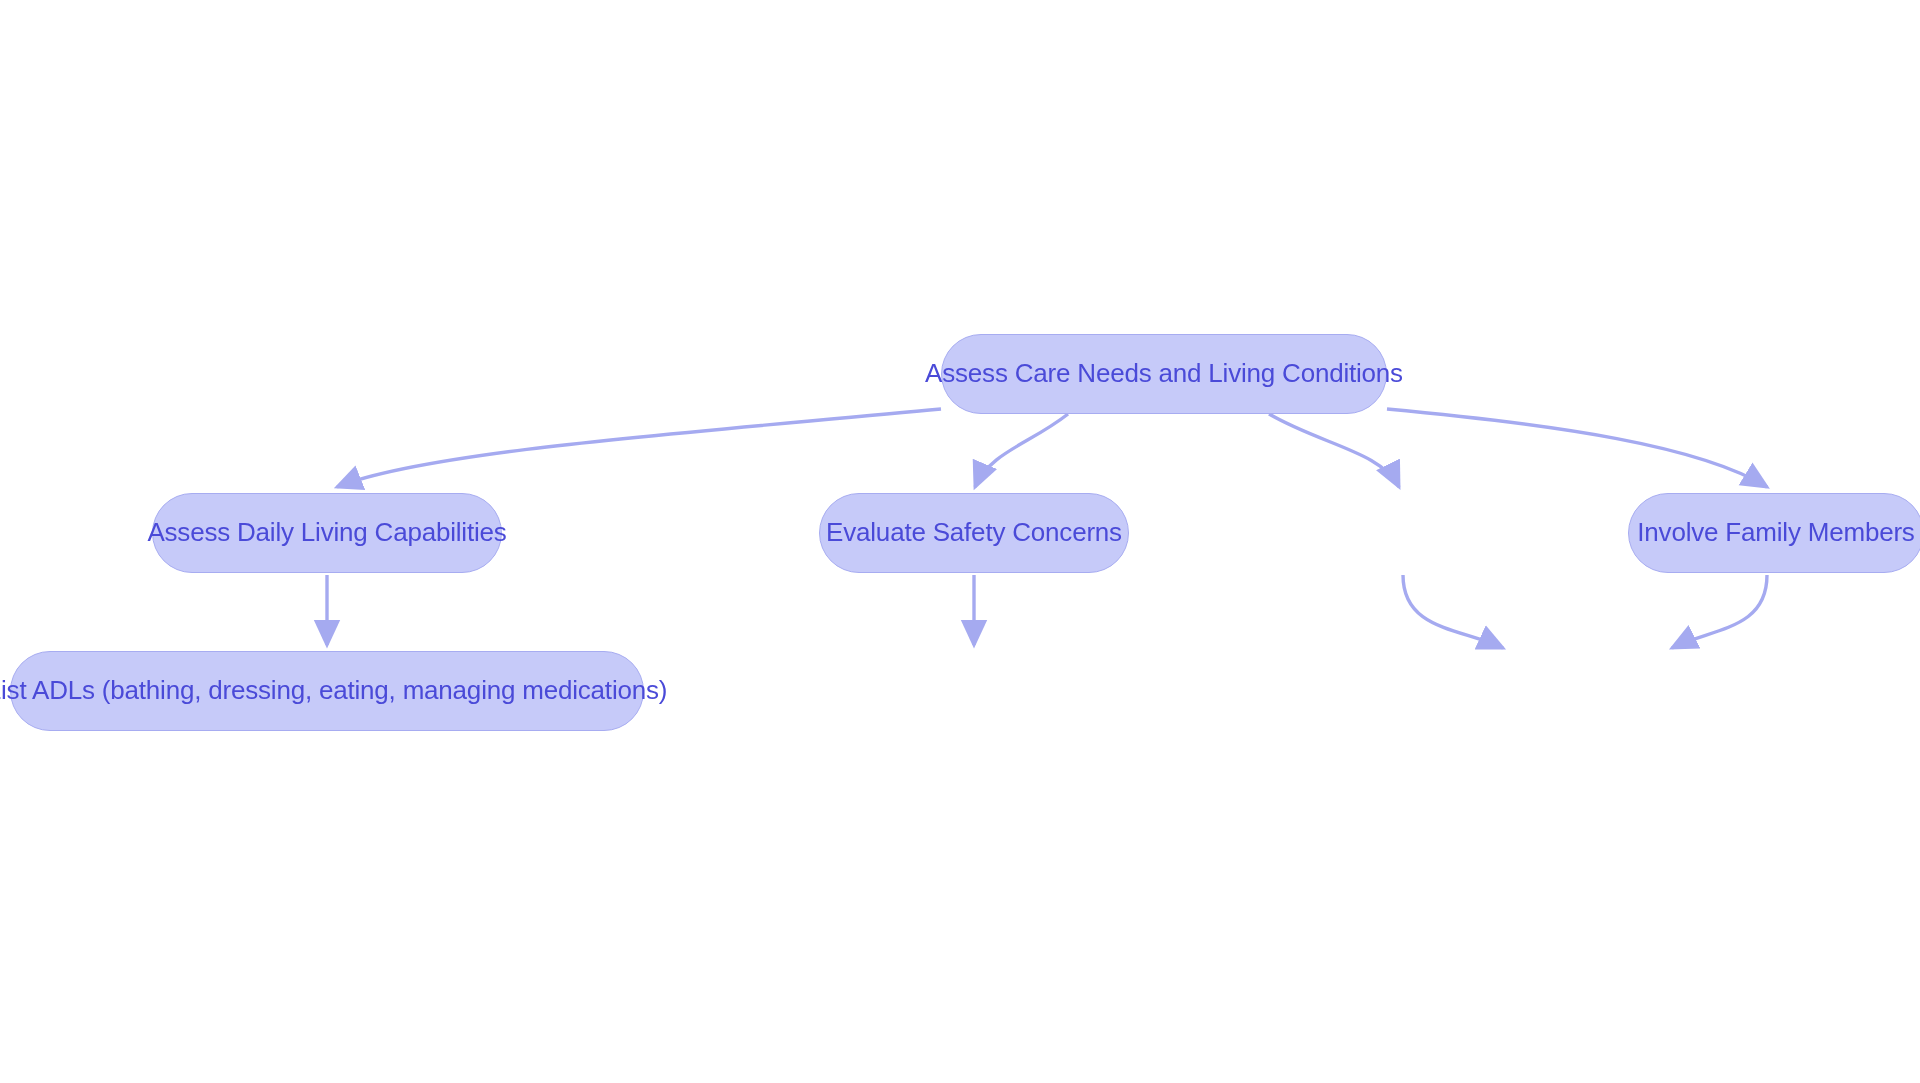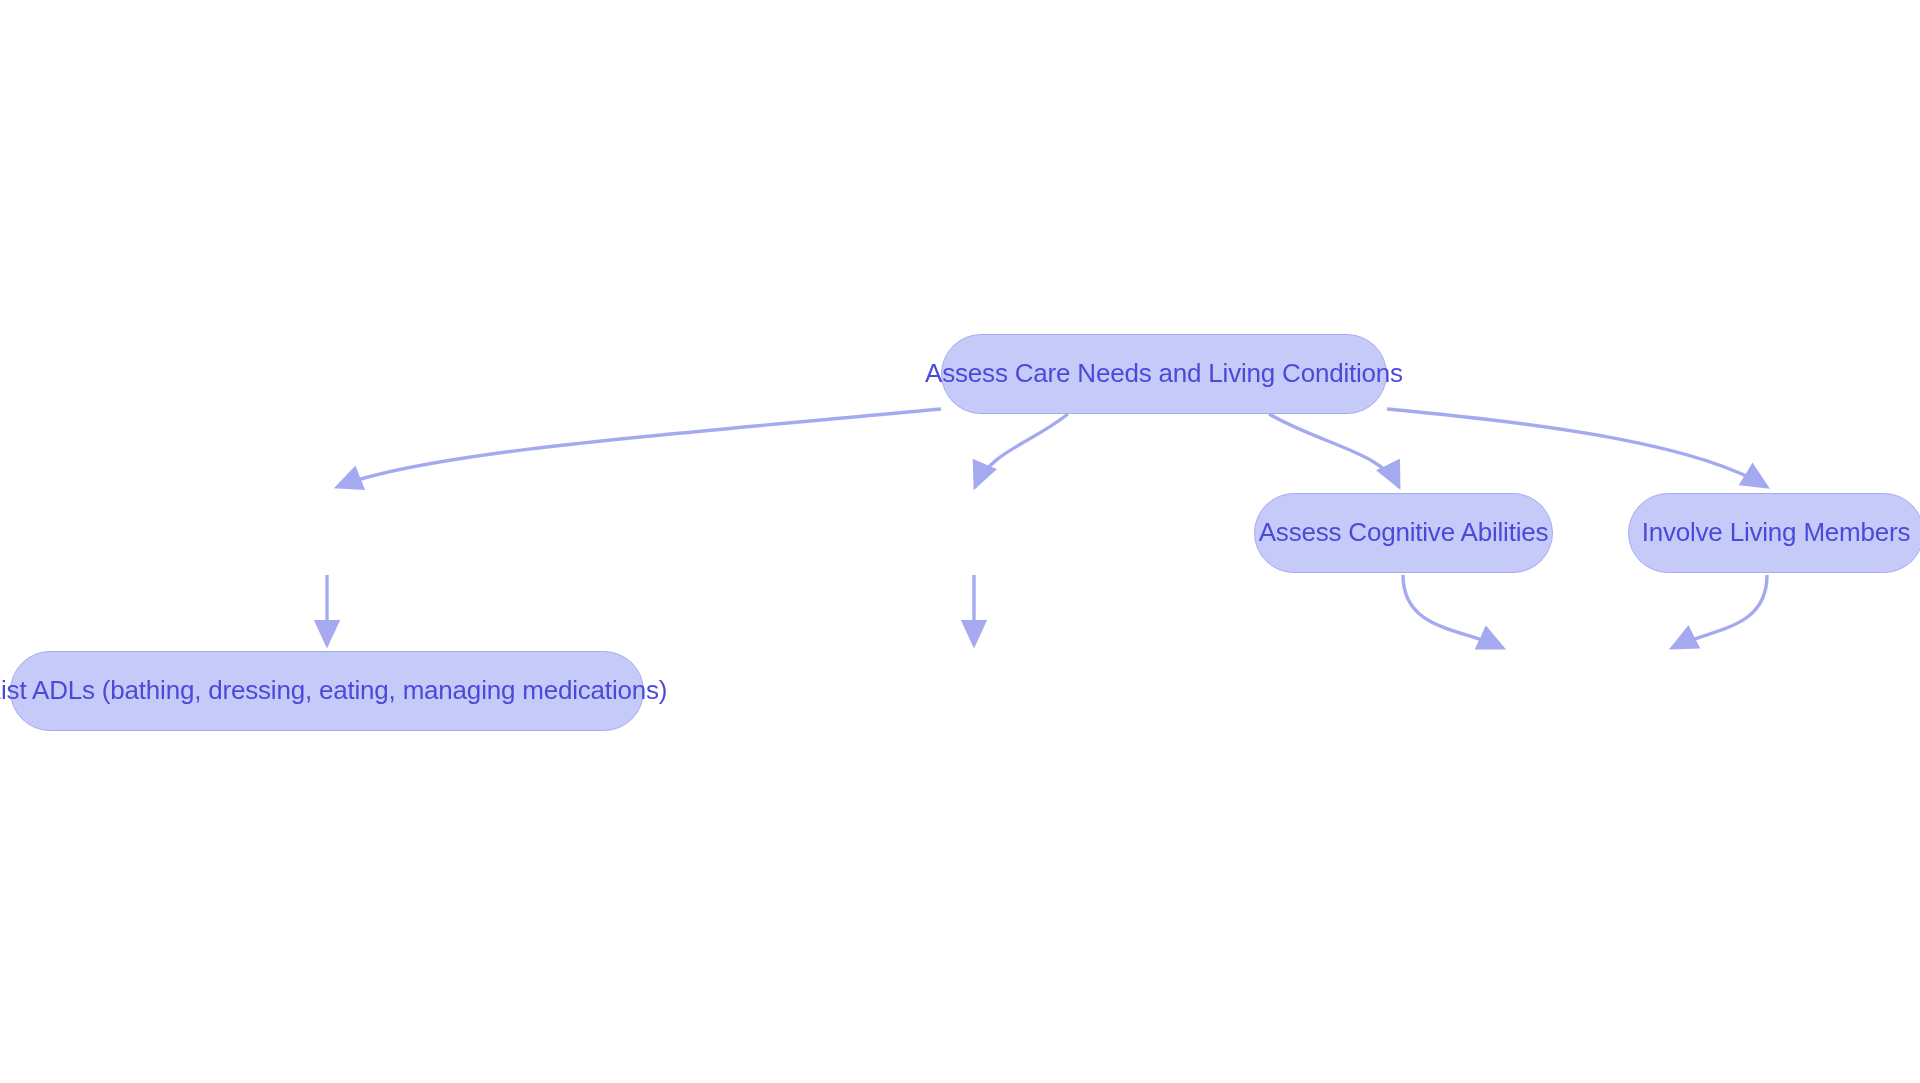--- a/index.html
+++ b/index.html
@@ -73,28 +73,31 @@
 
     <path d="M 1403 575 C 1403 630, 1460 628, 1503 648" fill="none" stroke="#a5aaf0" stroke-width="3.4" marker-end="url(#arrowhead)"></path>
 
     <path d="M 1767 575 C 1767 630, 1712 628, 1672 648" fill="none" stroke="#a5aaf0" stroke-width="3.4" marker-end="url(#arrowhead)"></path>
   </svg>
 
   <div class="flow-node" style="left:941px; top:334px; width:446px; height:80px;">
     <span class="node-label">Assess Care Needs and Living Conditions</span>
   </div>
 
+  <div class="flow-node" style="left:152px; top:493px; width:350px; height:80px;">
+    <span class="node-label">Assess Daily Living Capabilities</span>
+  </div>
+
+  <div class="flow-node" style="left:819px; top:493px; width:310px; height:80px;">
+    <span class="node-label">Evaluate Safety Concerns</span>
+  </div>
 
 
-  <div class="flow-node" style="left:1254px; top:493px; width:299px; height:80px;">
-    <span class="node-label">Assess Cognitive Abilities</span>
-  </div>
-
   <div class="flow-node" style="left:1628px; top:493px; width:296px; height:80px;">
-    <span class="node-label">Involve Living Members</span>
+    <span class="node-label">Involve Family Members</span>
   </div>
 
   <div class="flow-node" style="left:10px; top:651px; width:634px; height:80px;">
     <span class="node-label">List ADLs (bathing, dressing, eating, managing medications)</span>
   </div>
 
 
 
 </div>
 

